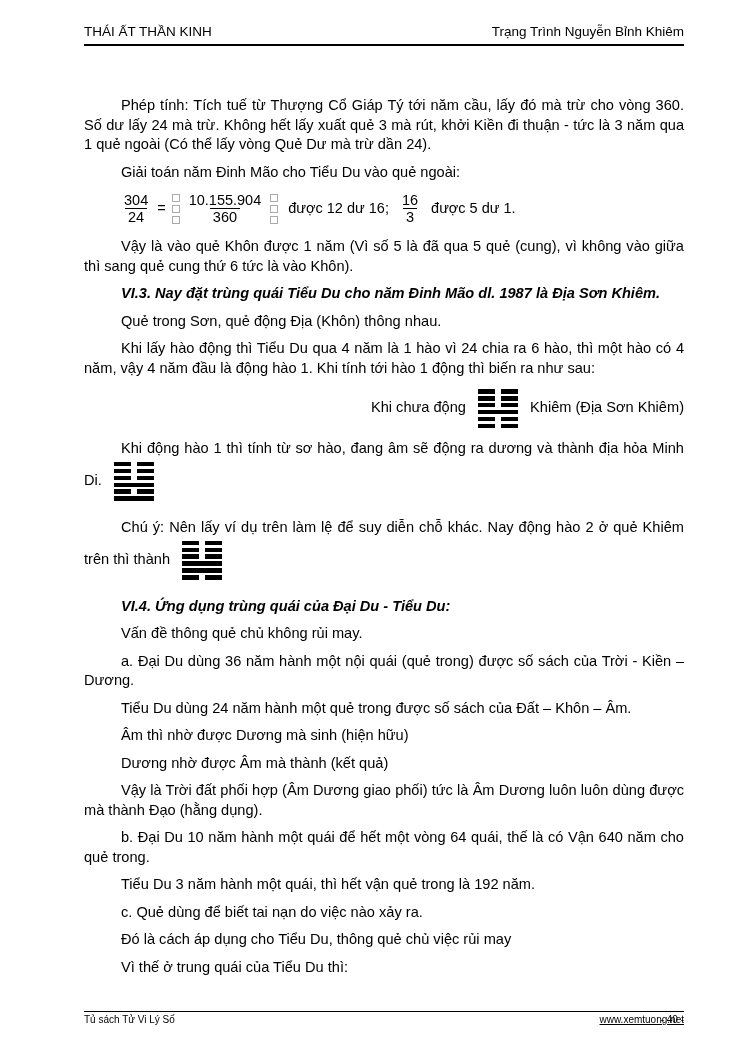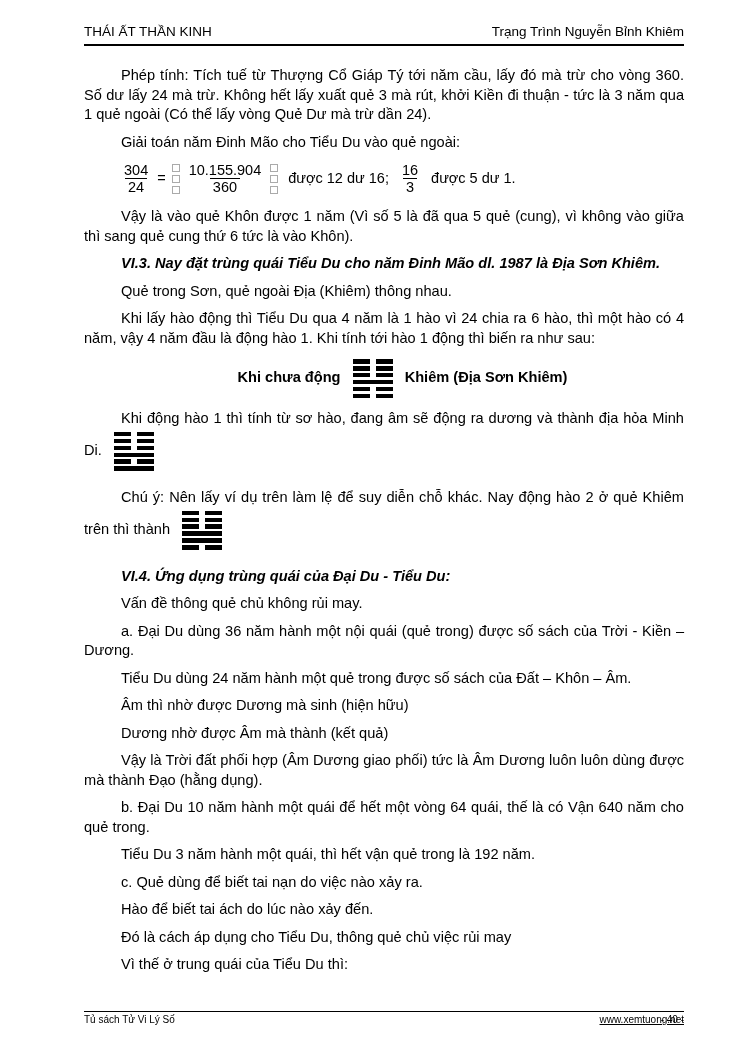--- a/index.html
+++ b/index.html
@@ -11,23 +11,23 @@
     color:#000;
     font-family:"Liberation Sans","DejaVu Sans",sans-serif;
     overflow:hidden;
     box-sizing:border-box;
   }
   .content { position:absolute; left:84px; right:60px; top:0; }
 
   .header { display:flex; justify-content:space-between; align-items:center; padding-top:24px; font-size:13.5px; }
   .hrule { border:none; border-top:2px solid #000; margin:5px 0 0 0; }
 
-  .body { margin-top:20px; font-size:14.6px; line-height:19.5px; }
+  .body { margin-top:50px; font-size:14.6px; line-height:19.5px; }
   .body p { margin:0 0 8px 0; text-indent:37px; text-align:justify; }
-  .body p.noj { text-align:center;font-weight:bold; }
+  .body p.noj { text-align:right; }
   .heading { font-weight:bold; font-style:italic; }
   .sp-above { margin-top:14px !important; }
 
   
   .formula { display:flex; align-items:center; gap:6px; margin:10px 0 12px 37px; font-size:14.5px; }
   .frac { display:inline-flex; flex-direction:column; align-items:center; line-height:16px; }
   .frac .den { border-top:1.5px solid #000; }
   .frac .num, .frac .den { padding:0 3px; }
   .ftext { padding:0 4px; }
   .boxcol { display:inline-flex; flex-direction:column; gap:3px; }
@@ -84,21 +84,21 @@
         <span class="ftext">được 12 dư 16;</span>
         <span class="frac">
           <span class="num">16</span>
           <span class="den">3</span>
         </span>
         <span class="ftext">được 5 dư 1.</span>
       </div>
 
       <p>Vậy là vào quẻ Khôn được 1 năm (Vì số 5 là đã qua 5 quẻ (cung), vì không vào giữa thì sang quẻ cung thứ 6 tức là vào Khôn).</p>
       <p class="heading">VI.3. Nay đặt trùng quái Tiểu Du cho năm Đinh Mão dl. 1987 là Địa Sơn Khiêm.</p>
-      <p>Quẻ trong Sơn, quẻ ngoài Địa (Khiêm) thông nhau.</p>
+      <p>Quẻ trong Sơn, quẻ động Địa (Khôn) thông nhau.</p>
       <p>Khi lấy hào động thì Tiểu Du qua 4 năm là 1 hào vì 24 chia ra 6 hào, thì một hào có 4 năm, vậy 4 năm đầu là động hào 1. Khi tính tới hào 1 động thì biến ra như sau:</p>
 
       <p class="noj">
         <span>Khi chưa động</span>
         <span class="hexagram">
             <span class="hex-line broken">
               <i></i>
               <i></i>
             </span>
             <span class="hex-line broken">
@@ -173,21 +173,20 @@
       <p class="heading sp-above">VI.4. Ứng dụng trùng quái của Đại Du - Tiểu Du:</p>
       <p>Vấn đề thông quẻ chủ không rủi may.</p>
       <p>a. Đại Du dùng 36 năm hành một nội quái (quẻ trong) được số sách của Trời - Kiền – Dương.</p>
       <p>Tiểu Du dùng 24 năm hành một quẻ trong được số sách của Đất – Khôn – Âm.</p>
       <p>Âm thì nhờ được Dương mà sinh (hiện hữu)</p>
       <p>Dương nhờ được Âm mà thành (kết quả)</p>
       <p>Vậy là Trời đất phối hợp (Âm Dương giao phối) tức là Âm Dương luôn luôn dùng được mà thành Đạo (hằng dụng).</p>
       <p>b. Đại Du 10 năm hành một quái để hết một vòng 64 quái, thế là có Vận 640 năm cho quẻ trong.</p>
       <p>Tiểu Du 3 năm hành một quái, thì hết vận quẻ trong là 192 năm.</p>
       <p>c. Quẻ dùng để biết tai nạn do việc nào xảy ra.</p>
-      <p>Hào để biết tai ách do lúc nào xảy đến.</p>
       <p>Đó là cách áp dụng cho Tiểu Du, thông quẻ chủ việc rủi may</p>
       <p>Vì thế ở trung quái của Tiểu Du thì:</p>
     </div>
   </div>
 
   <div class="footer-wrap">
     <hr class="frule">
     <div class="footer">
       <span>Tủ sách Tử Vi Lý Số</span>
       <span class="center">- 40 -</span>

